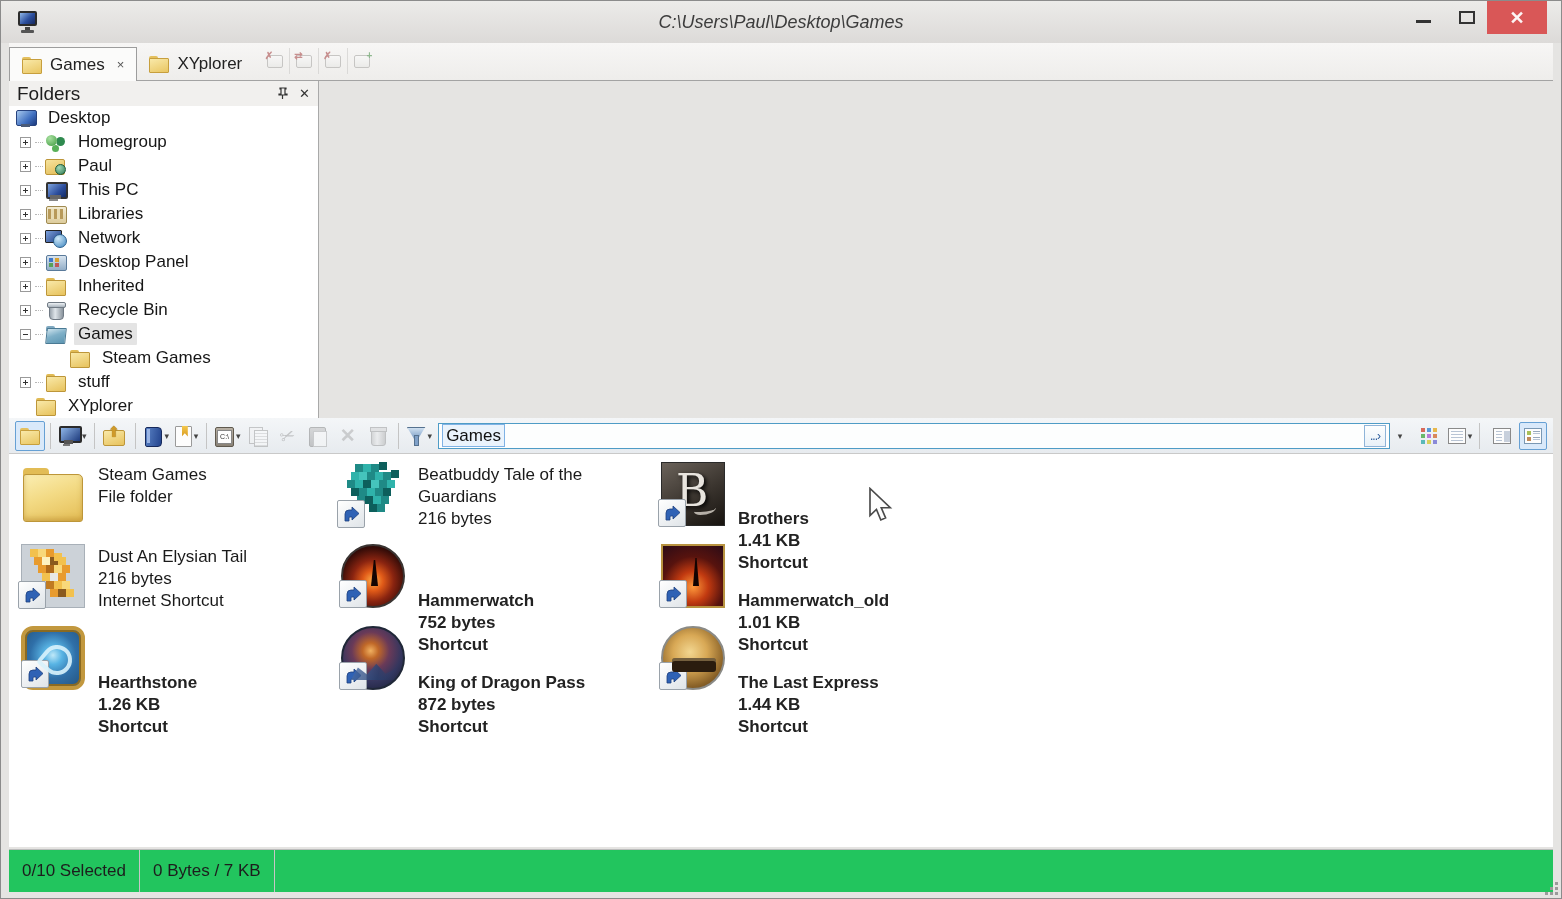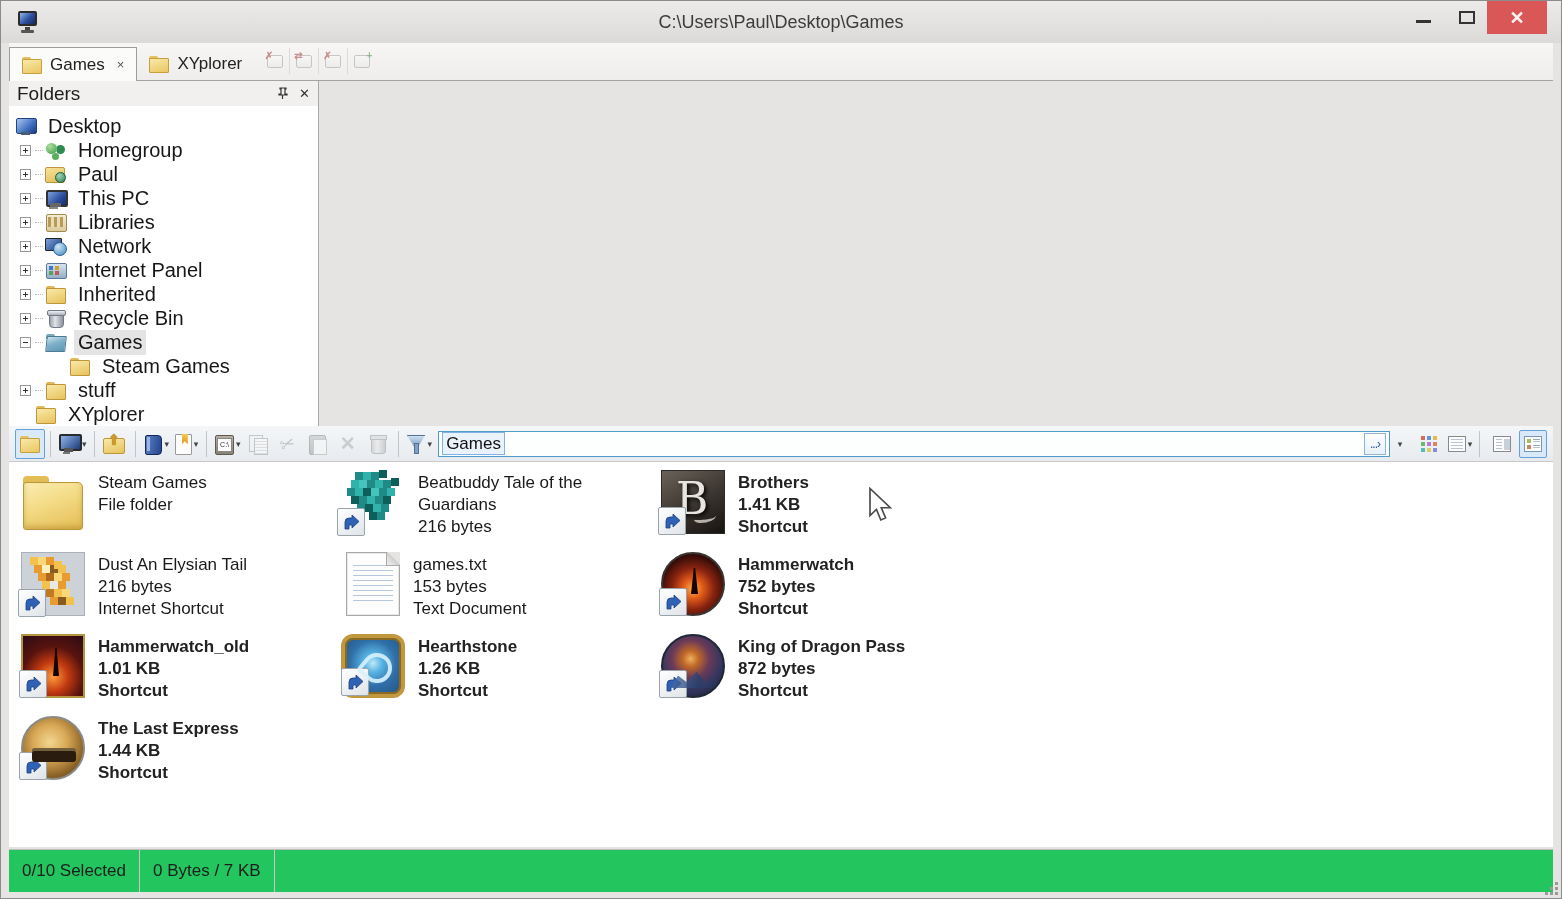--- a/index.html
+++ b/index.html
@@ -12,21 +12,21 @@
   
   .titlebar { position:absolute; top:0; left:0; right:0; height:42px;
               background:linear-gradient(#ecebe9,#dcdad8); }
   .app-icon { position:absolute; left:15px; top:9px; width:24px; height:24px; }
   .app-icon .screen { position:absolute; left:2px; top:1px; width:19px; height:15px;
               background:linear-gradient(135deg,#8fb6e8 0%,#2c4f9e 55%,#16285e 100%);
               border:2px solid #2b2b2b; border-radius:2px; }
   .app-icon .stand { position:absolute; left:9px; top:17px; width:5px; height:4px; background:#444; }
   .app-icon .base { position:absolute; left:5px; top:20px; width:13px; height:3px; background:#555; border-radius:1px; }
   .title-text { position:absolute; left:200px; right:200px; top:0; height:42px;
-                line-height:42px; text-align:center; font-size:18px; color:#3c3c3c; }
+                line-height:42px; text-align:center; font-size:18px; color:#3c3c3c;font-style:italic; }
   .win-btn { position:absolute; top:0; height:33px; display:flex; align-items:center;
              justify-content:center; cursor:default; }
   .btn-min { right:118px; width:40px; }
   .btn-min .glyph { width:15px; height:3px; background:#333; margin-top:8px; }
   .btn-max { right:74px; width:40px; }
   .btn-max .glyph { width:16px; height:13px; border:2px solid #333; background:transparent; }
   .btn-close { right:14px; width:60px; background:#d95757; }
   .btn-close .glyph { color:#fdf5f5; font-size:18px; font-weight:bold; line-height:1; }
 
   
@@ -58,21 +58,21 @@
   .main { position:absolute; top:80px; left:8px; right:8px; bottom:51px; display:flex;flex-direction:column; }
   .left-panel { width:310px; background:#ffffff; border-right:1px solid #a9a9a9;
                 display:flex; flex-direction:column; }
   .panel-header { height:25px; background:#f1f0ee; display:flex; align-items:center;
                   padding:0 8px; }
   .panel-title { font-size:19px; color:#1d1d1d; flex:1; }
   .panel-icons { display:flex; gap:10px; align-items:center; }
   .pin-icon, .panel-close { color:#333; font-size:13px; line-height:1; }
 
   
-  .tree { flex:1; padding-top:8px; font-size:20px; color:#161616; overflow:hidden; }
+  .tree { flex:1; padding-top:0; font-size:17px; color:#161616; overflow:hidden; }
   .trow { height:24px; display:flex; align-items:center; white-space:nowrap; }
   .trow .label { padding:1px 4px; border-radius:1px; }
   .trow.selected .label { background:#e4e4e4; }
   .lvl0 { padding-left:6px; }
   .lvl1 { padding-left:11px; }
   .lvl2 { padding-left:60px; }
   .expander { width:11px; height:11px; border:1px solid #9a9a9a; background:#fff;
               margin-right:4px; position:relative; flex:none; }
   .expander::before { content:""; position:absolute; left:2px; top:4px; width:5px; height:1px; background:#333; }
   .expander.plus::after { content:""; position:absolute; left:4px; top:2px; width:1px; height:5px; background:#333; }
@@ -211,21 +211,21 @@
   .vb-tiles::after { content:""; position:absolute; left:8px; top:2px; width:7px; height:1px; background:#98a8bc;
       box-shadow:0 2px 0 #b8c4d4, 0 6px 0 #98a8bc, 0 8px 0 #b8c4d4; }
 
   
   .files { flex:1; position:relative; padding:6px 0 0 12px; display:grid;
            grid-template-columns:320px 320px 320px; grid-auto-rows:82px; align-content:start;
            background:#fff; overflow:hidden; }
   .tile { display:flex; gap:13px; padding-top:2px; }
   .tile-icon { width:64px; height:64px; position:relative; flex:none; }
   .tile-text { padding-top:2px; max-width:205px; font-size:17px; line-height:22px; color:#1a1a1a; }
-  .tile.bold .tile-text { font-weight:bold; color:#222; }
+  .tile.bold .tile-text { font-weight:bold; color:#222;margin-top:44px; }
   .fline:empty { display:none; }
 
   .lnk-overlay { position:absolute; left:-4px; bottom:-2px; width:28px; height:28px;
       background:linear-gradient(145deg,#ffffff,#dfe4e8); border:1px solid #9aa2aa; border-radius:2px;
       display:flex; align-items:center; justify-content:center; }
 
   .fi-folder::before { content:""; position:absolute; left:2px; top:6px; width:26px; height:12px;
       background:#e2bc55; border-radius:4px 4px 0 0; }
   .fi-folder::after { content:""; position:absolute; left:2px; top:12px; width:58px; height:46px;
       background:linear-gradient(160deg,#fbeeb2 0%,#f3da84 45%,#e4bd55 100%);
@@ -394,21 +394,21 @@
         <div class="trow lvl1">
           <span class="expander plus"></span>
             <span class="stub"></span>
           <span class="ticon i-network"></span>
           <span class="label">Network</span>
         </div>
         <div class="trow lvl1">
           <span class="expander plus"></span>
             <span class="stub"></span>
           <span class="ticon i-cpanel"></span>
-          <span class="label">Internet Panel</span>
+          <span class="label">Desktop Panel</span>
         </div>
         <div class="trow lvl1">
           <span class="expander plus"></span>
             <span class="stub"></span>
           <span class="ticon i-folder"></span>
           <span class="label">Inherited</span>
         </div>
         <div class="trow lvl1">
           <span class="expander plus"></span>
             <span class="stub"></span>
@@ -567,28 +567,20 @@
                 </svg>
             </span>
           </div>
           <div class="tile-text">
             <div class="fline">Dust An Elysian Tail</div>
             <div class="fline">216 bytes</div>
             <div class="fline">Internet Shortcut</div>
           </div>
         </div>
 
-        <div class="tile">
-          <div class="tile-icon fi-txt"></div>
-          <div class="tile-text">
-            <div class="fline">games.txt</div>
-            <div class="fline">153 bytes</div>
-            <div class="fline">Text Document</div>
-          </div>
-        </div>
 
         <div class="tile bold">
           <div class="tile-icon fi-hammerwatch">
             <span class="lnk-overlay">
               <svg width="18" height="18" viewBox="0 0 18 18">
                   <path d="M3 16 V9 q0-4 4-4 h3 V2 l7 6.5 L10 15 v-3 H8 q-1 0-1 1 v3 z" fill="#2f62b5" stroke="#1d3f7e" stroke-width=".8"></path>
                 </svg>
             </span>
           </div>
           <div class="tile-text">

